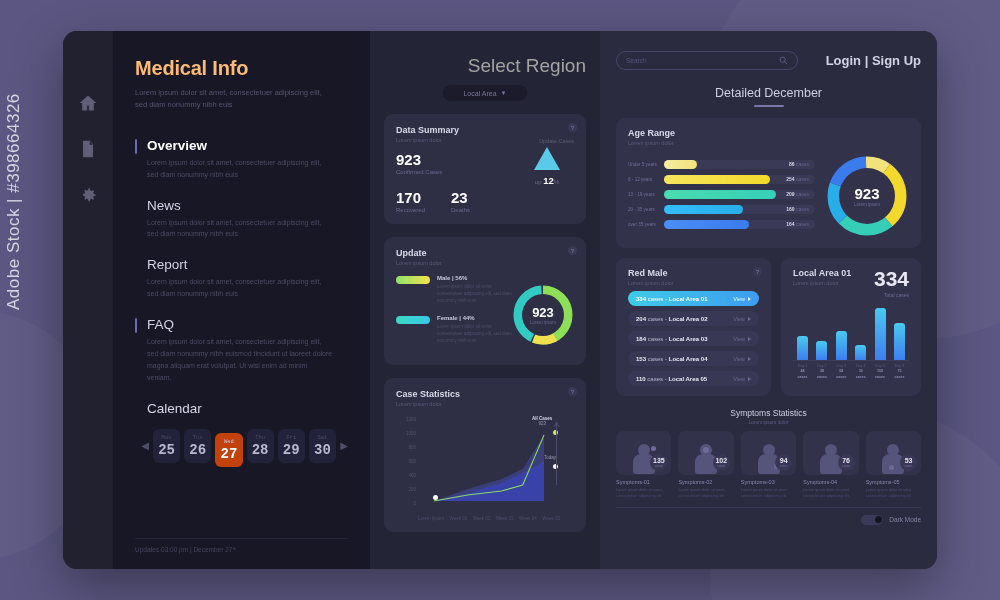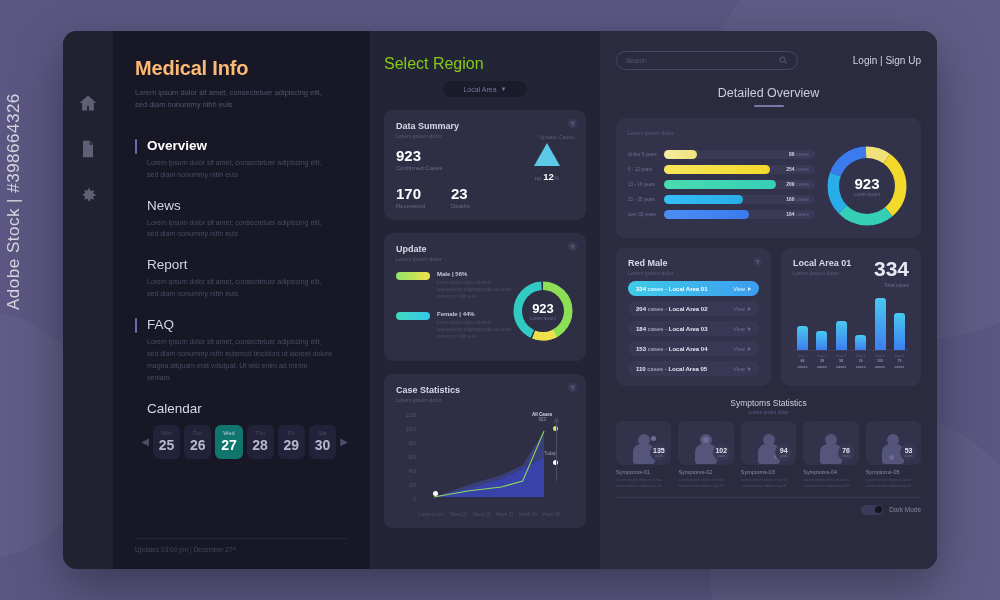--- a/index.html
+++ b/index.html
@@ -44,34 +44,34 @@
                    background:#6d6ab0; border-radius:2px; display:none; }
   .nav-item.active .bar, .nav-item.marked .bar { display:block; }
   .nav-title { font-size:13.5px; color:#d4d3e6; font-weight:500; }
   .nav-item.active .nav-title { color:#fff; font-weight:600; }
   .nav-desc { margin-top:4px; font-size:7px; line-height:1.7; color:#4c4b63; max-width:186px; }
 
   .cal-title { margin-top:6px; font-size:13.5px; color:#d9d8e8; font-weight:500; padding-left:12px;}
   .cal-row { margin-top:9px; display:flex; align-items:center; gap:4px; padding-left:6px;}
   .cal-arrow { color:#4f4e68; font-size:10px; width:10px; text-align:center; cursor:default; }
   .day { width:34px; height:34px; border-radius:6px; background:#22223a;
-         display:flex; flex-direction:column; align-items:center; justify-content:center; }
+         display:flex; flex-direction:column; align-items:center; justify-content:center;font-family:Liberation Mono, monospace; }
   .day .dn { font-size:5.5px; color:#4b4a63; margin-bottom:1px; }
   .day .dd { font-size:14px; color:#b9b8cf; font-weight:600; }
-  .day.sel { background:#0f766e; }
+  .day.sel { background:#c2410c;margin-top:8px; }
   .day.sel .dn { color:#c7c5e0; }
   .day.sel .dd { color:#fff; }
 
   .left-foot { position:absolute; left:22px; right:22px; bottom:16px;
                border-top:1px solid #242438; padding-top:7px;
                font-size:6.5px; color:#46455c; }
 
   
   .mid { width:230px; background:#242437; padding:24px 14px 0 14px; }
-  .mid-h { text-align:left; font-size:16px; color:#84cc16; font-weight:500; }
+  .mid-h { text-align:right; font-size:19px; color:#a3a3a3; font-weight:500; }
   .region-pill { margin:8px auto 0; width:84px; height:16px; border-radius:8px;
                  background:#1b1b2c; display:flex; align-items:center; justify-content:center;
                  gap:4px; font-size:7px; color:#77759a; }
   .region-pill .cv { font-size:6px; }
 
   .card { background:#2e2e45; border-radius:9px; padding:11px 12px; margin-top:13px; position:relative; }
   .card-t { font-size:9px; color:#dad9ea; font-weight:600; }
   .card-s { font-size:5.5px; color:#5c5b78; margin-top:2px; }
   .qmark { position:absolute; right:9px; top:9px; width:9px; height:9px; border-radius:50%;
            background:#3a3a55; color:#7b79a0; font-size:6px; display:flex;
@@ -116,21 +116,21 @@
   .uparrow { position:absolute; right:0; bottom:18px; width:7px; height:66px; }
 
   
   .right { flex:1; background:#2b2b40; padding:20px 16px 0 16px; }
   .rtop { display:flex; align-items:center; justify-content:space-between; }
   .search { width:182px; height:19px; border-radius:10px; border:1px solid #474666;
             display:flex; align-items:center; padding:0 9px; background:transparent; }
   .search input { flex:1; background:transparent; border:0; outline:0;
                   font-size:6.5px; color:#9a98b8; font-family:inherit; }
   .search input::placeholder { color:#56557a; }
-  .login { font-size:10px; color:#d3d2e4; }
+  .login { font-size:13px; color:#d3d2e4;font-weight:bold; }
   .rtitle { text-align:center; margin-top:16px; font-size:12.5px; color:#cfcee0; }
   .rtitle u { display:block; width:30px; height:2px; background:#7a78a8; margin:5px auto 0;
               border-radius:2px; }
 
   .rcard { background:#32324b; border-radius:9px; padding:10px 12px; position:relative; }
 
   .age-flex { display:flex; gap:10px; margin-top:8px; align-items:center; }
   .age-list { flex:1; }
   .age-row { display:flex; align-items:center; height:11px; margin-bottom:4px; }
   .age-lb { width:36px; font-size:4.6px; color:#716f95; flex:none; }
@@ -409,25 +409,26 @@
       <div class="search">
         <input placeholder="Search" style="">
         <svg viewBox="0 0 16 16" style="width:9px;height:9px">
           <circle cx="6.5" cy="6.5" r="4.6" fill="none" stroke="#6f6d94" stroke-width="1.2"></circle>
           <line x1="10" y1="10" x2="14" y2="14" stroke="#6f6d94" stroke-width="1.2"></line>
         </svg>
       </div>
       <div class="login">Login | Sign Up</div>
     </div>
     <div class="rtitle">
-      <span>Detailed Overview</span>
+      <span>Detailed December</span>
       <u></u>
     </div>
 
     <div class="rcard" style="margin-top:11px">
+      <div class="card-t">Age Range</div>
       <div class="card-s">Lorem ipsum dolor</div>
       <div class="age-flex">
         <div class="age-list">
           <div class="age-row">
             <div class="age-lb">Under 5 years</div>
             <div class="age-track">
               <div class="age-bar" style="width:22%;background:linear-gradient(90deg,#f5eda0,#f2e27c)"></div>
               <div class="age-val"><span>86</span> <em>cases</em></div>
             </div>
           </div>

